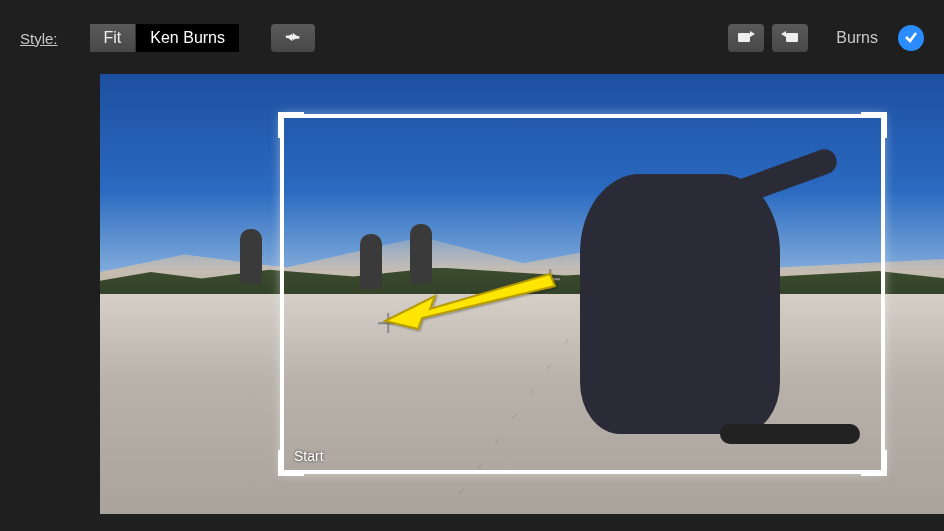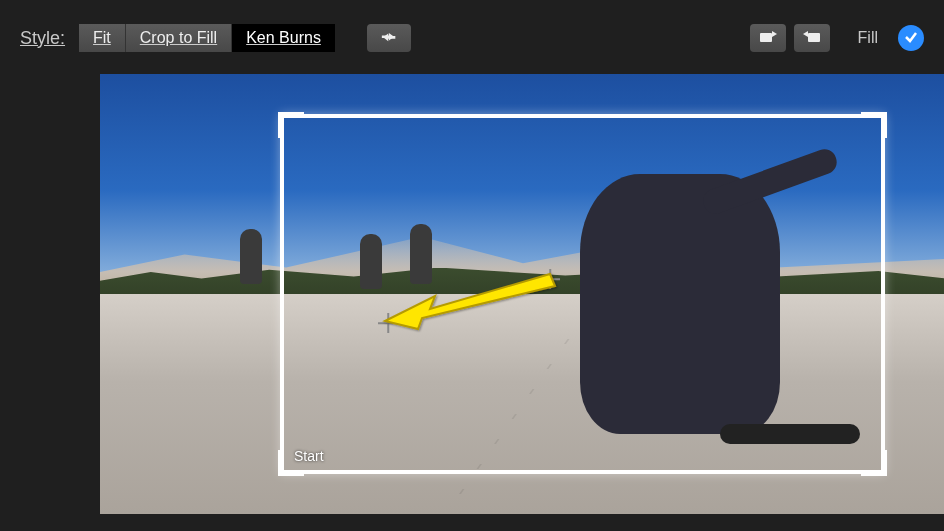--- a/index.html
+++ b/index.html
@@ -13,30 +13,29 @@
       position: relative;
     }
     .toolbar {
       display: flex;
       align-items: center;
       padding: 22px 20px 0 20px;
       height: 54px;
       gap: 10px;
     }
     .style-label {
-      font-size: 18px;
+      font-size: 15px;
       color: #c8c8c8;
-      margin-right: 4px;
+      margin-right: 22px;
       text-decoration: underline;
     }
     .segmented {
       display: inline-flex;
       border-radius: 0;
       overflow: hidden;
-      text-decoration: underline;
     }
     .seg-btn {
       background: #4a4a4a;
       background: linear-gradient(#5a5a5a,#484848);
       border: none;
       color: #eee;
       font-size: 16px;
       padding: 4px 14px;
       height: 28px;
       cursor: pointer;
@@ -164,21 +163,20 @@
       pointer-events:none;
     }
   </style>
 </head>
 <body>
 
 <div class="toolbar">
   <span class="style-label">Style:</span>
   <div class="segmented">
     <button class="seg-btn">Fit</button>
-    <button class="seg-btn">Crop to Fill</button>
     <button class="seg-btn active">Ken Burns</button>
   </div>
   <button class="swap-btn">
     <span>
       <svg viewBox="0 0 24 16">
           <path d="M3 11 L14 11 L14 15 L22 9 L14 3 L14 7 L3 7 Z" fill="#eee" transform="scale(.7) translate(3,2)"></path>
           <path d="M21 5 L10 5 L10 1 L2 7 L10 13 L10 9 L21 9 Z" fill="#eee" transform="scale(.7) translate(6,5)"></path>
         </svg>
     </span>
   </button>
@@ -194,21 +192,21 @@
     </button>
     <button class="rot-btn">
       <span>
         <svg viewBox="0 0 20 16">
             <path d="M6 2 L1 5 L6 8 Z" fill="#eee"></path>
             <rect x="6" y="4" width="12" height="9" rx="1" fill="#eee"></rect>
           </svg>
       </span>
     </button>
   </div>
-  <button class="reset-btn">Fill</button>
+  <button class="reset-btn">Burns</button>
   <button class="apply-btn">
     <span>
       <svg viewBox="0 0 14 14">
           <polyline points="2,7 6,11 12,3"></polyline>
         </svg>
     </span>
   </button>
 </div>
 
 <div class="viewer-area">

